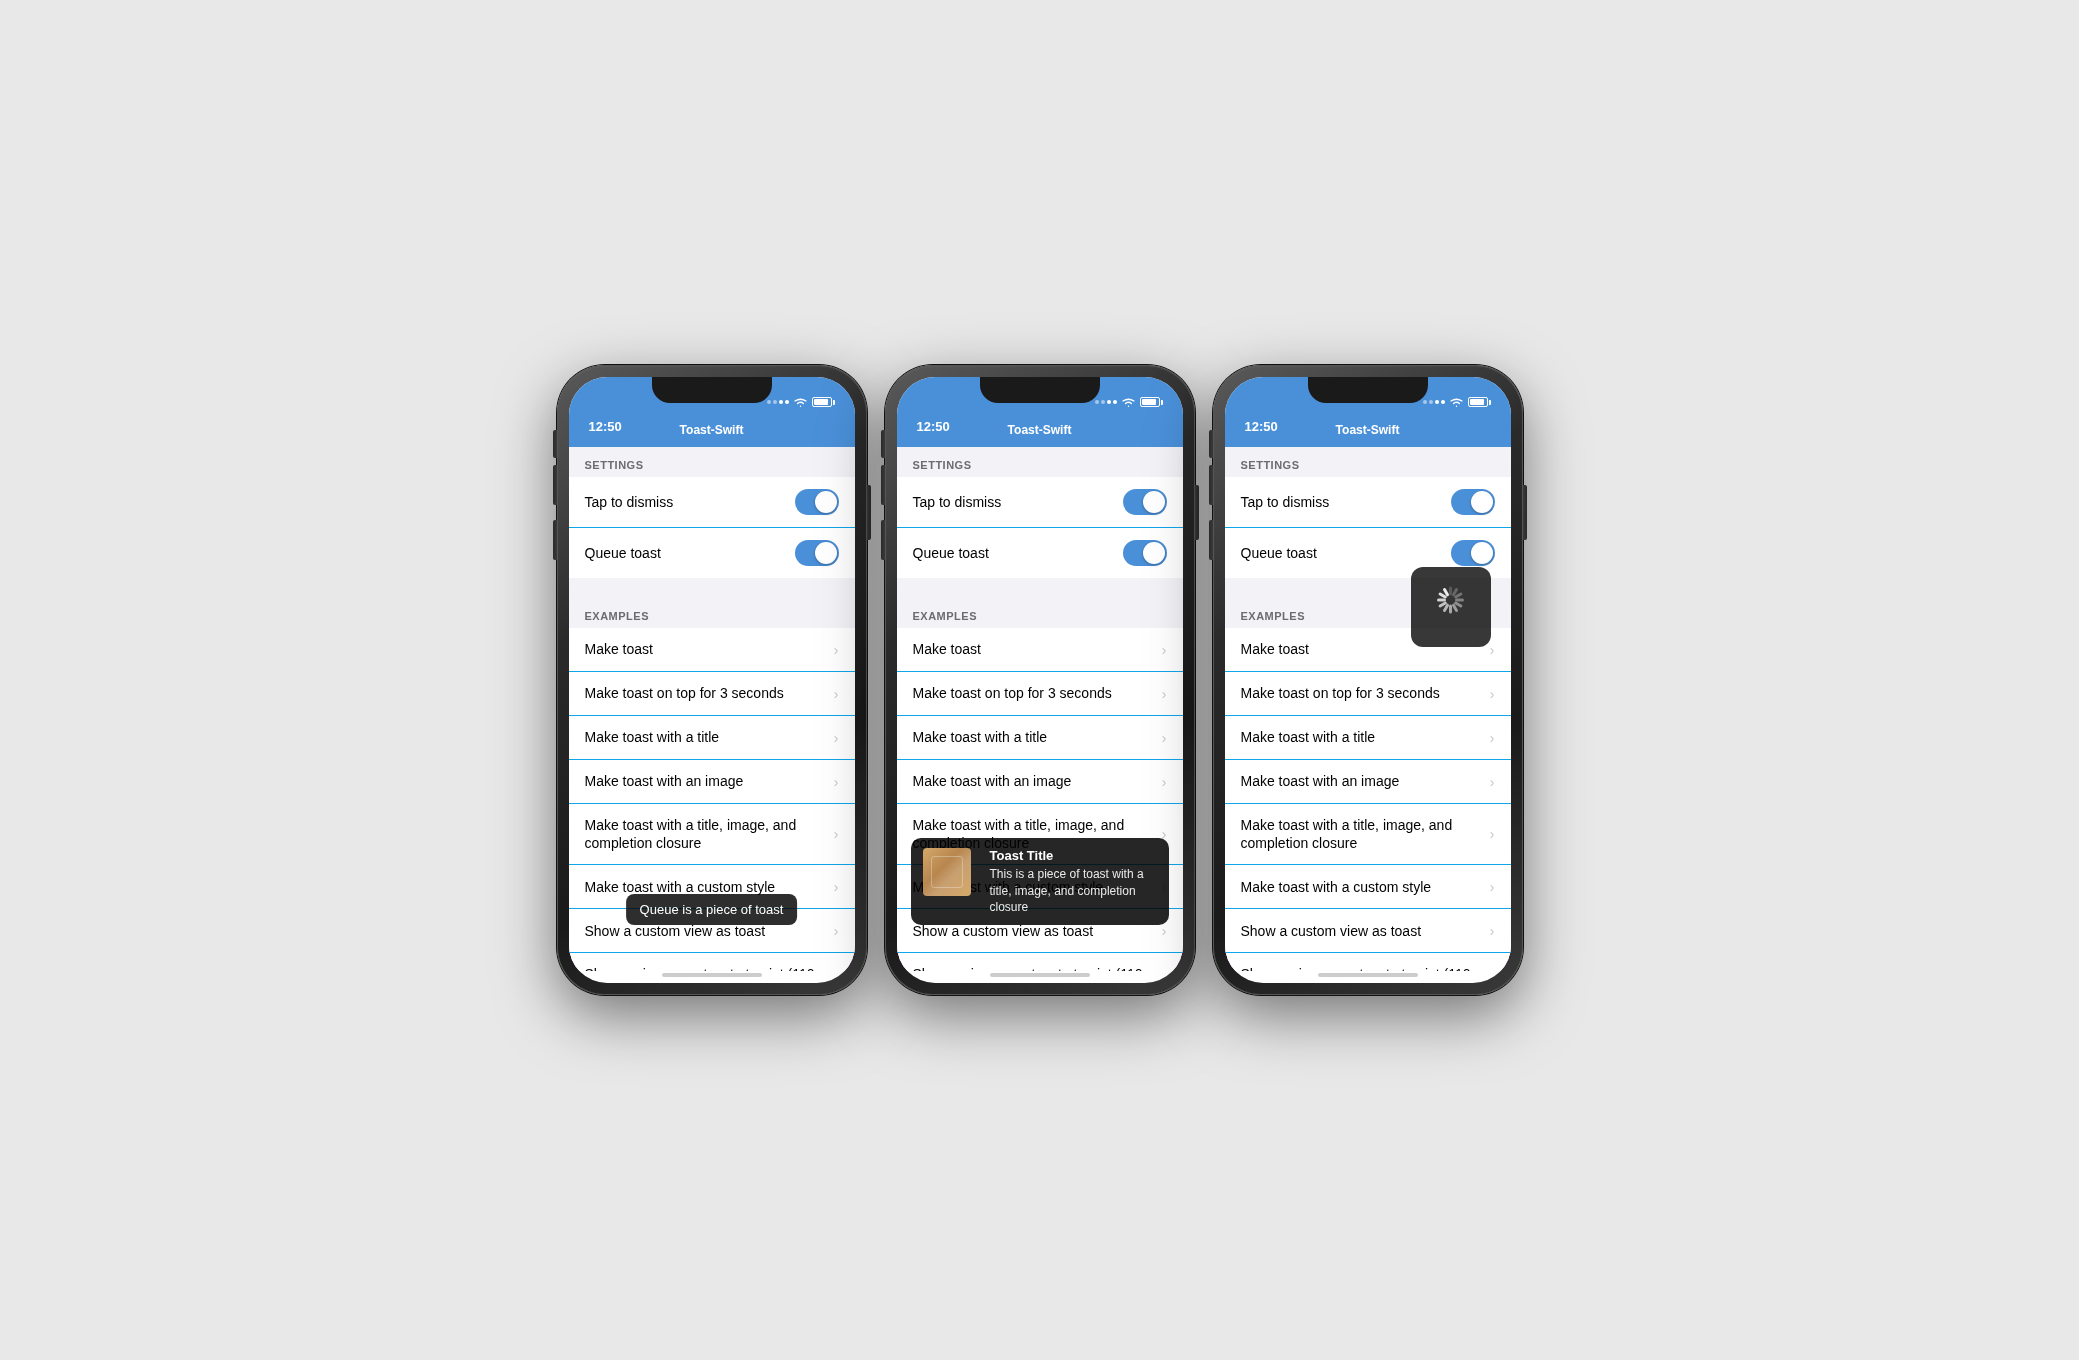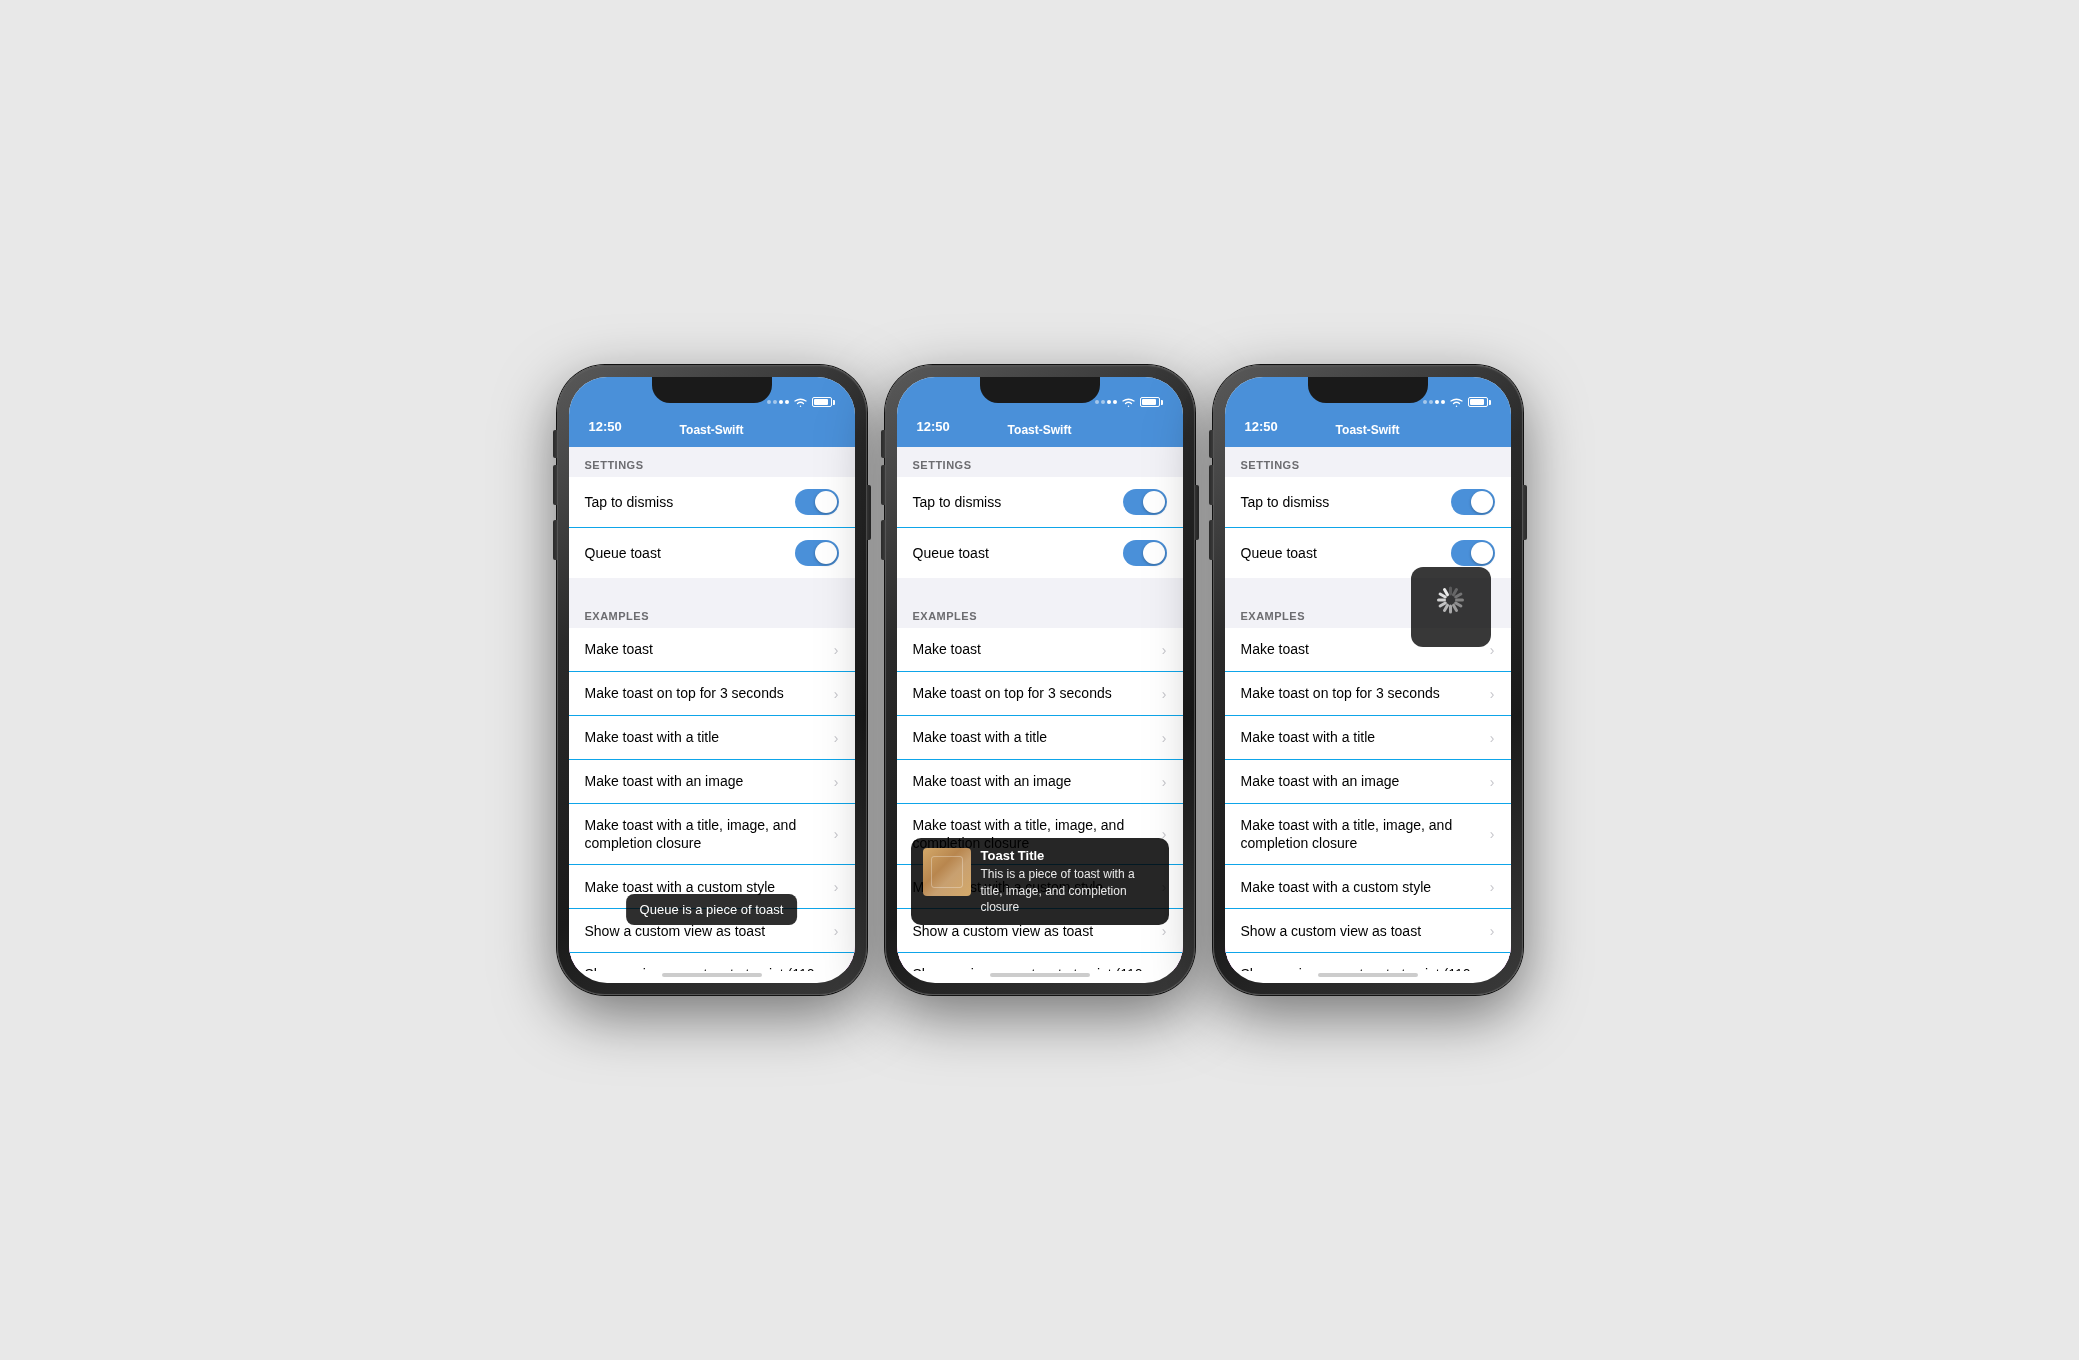--- a/index.html
+++ b/index.html
@@ -206,21 +206,21 @@
     .toast-with-image {
       position: absolute;
       bottom: 58px;
       left: 14px;
       right: 14px;
       background: rgba(0,0,0,0.85);
       color: #fff;
       padding: 10px 12px;
       border-radius: 10px;
       display: flex;
-      gap: 10px;
+      gap: 19px;
       align-items: flex-start;
       z-index: 50;
     }
     .toast-image {
       width: 48px;
       height: 48px;
       flex-shrink: 0;
       border-radius: 4px;
       background: #c8a96e;
       position: relative;

